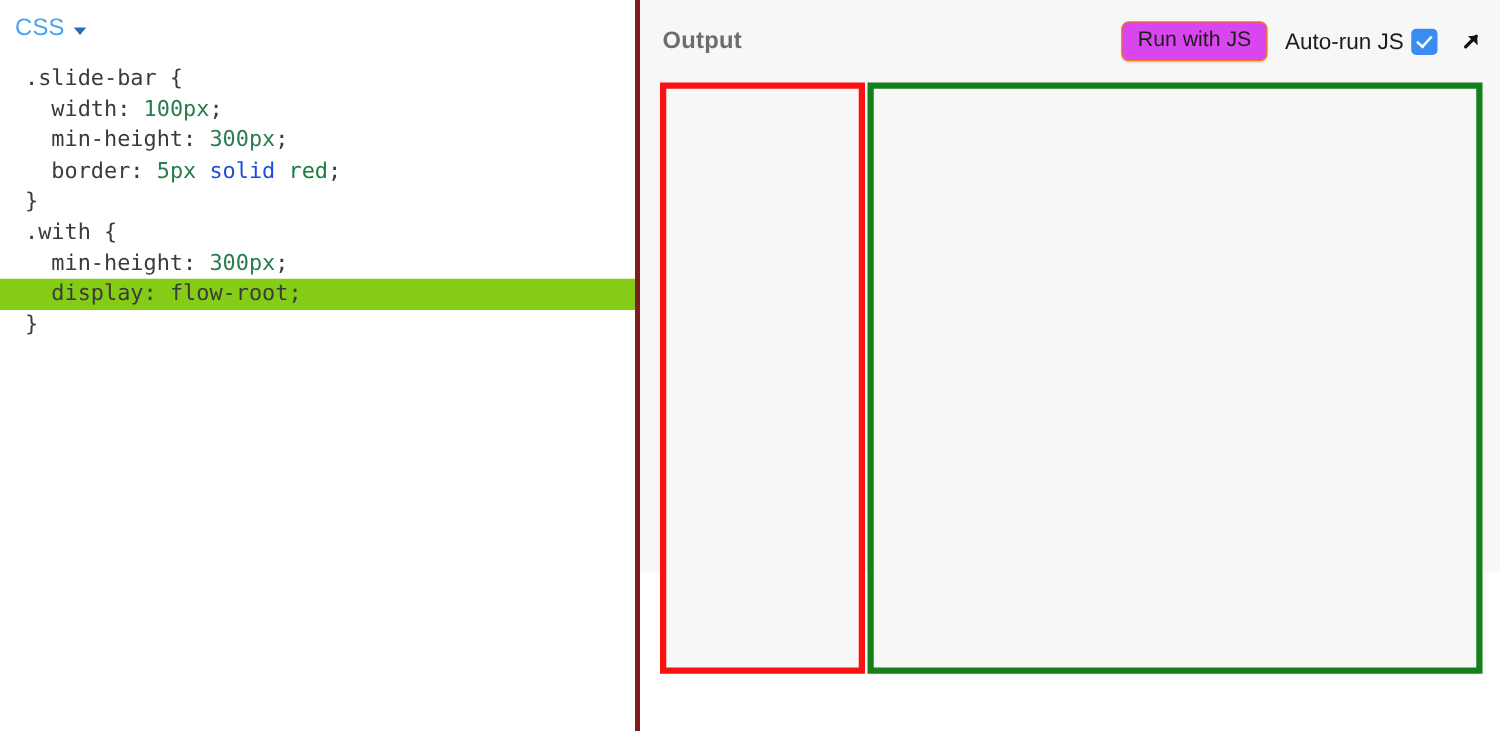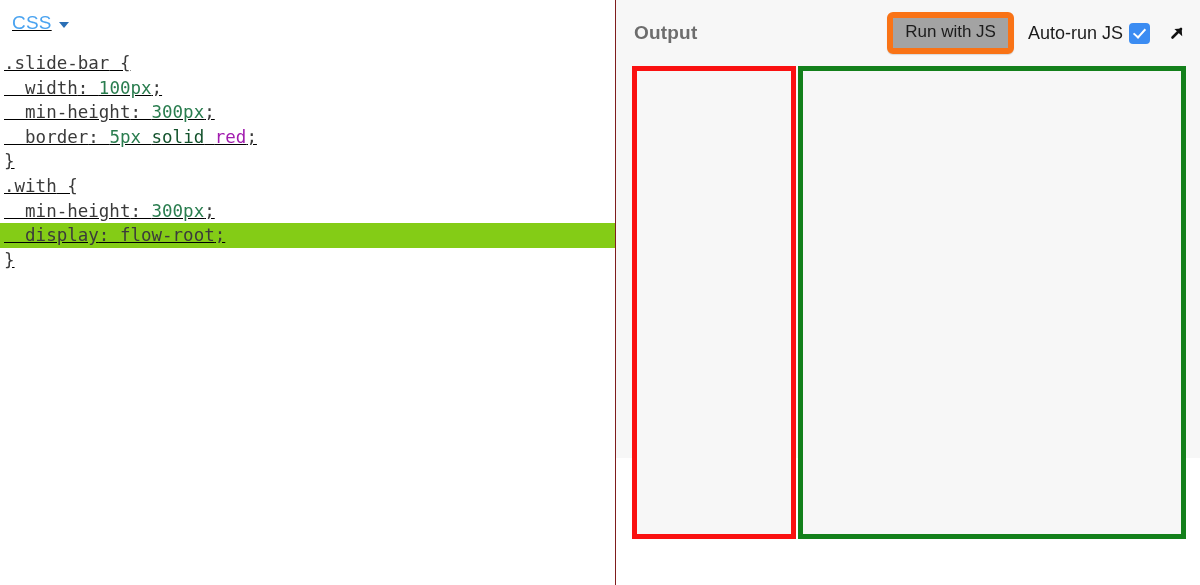--- a/index.html
+++ b/index.html
@@ -16,27 +16,26 @@
   #app {
     position: relative;
     width: 1200px;
     height: 585px;
     display: flex;
   }
 
   
   .editor-pane {
     position: relative;
-    width: 616px;
+    width: 512px;
     height: 585px;
     background: #ffffff;
     box-sizing: border-box;
-    border-right: 1px solid #7f1d1d;
+    border-right: 4px solid #7f1d1d;
     overflow: hidden;
-    text-decoration: underline;
   }
   .lang-bar {
     height: 46px;
     display: flex;
     align-items: center;
     padding-left: 12px;
     box-sizing: border-box;
   }
   .lang-select {
     display: inline-flex;
@@ -65,34 +64,34 @@
     font-family: "DejaVu Sans Mono", "Liberation Mono", monospace;
     font-size: 17.5px;
     line-height: 24.6px;
     color: #3a3a3a;
     padding-top: 5px;
   }
   .code-line {
     position: relative;
     height: 24.6px;
     white-space: pre;
-    padding-left: 4px;
+    padding-left: 20px;
     box-sizing: border-box;
   }
   .code-line.hl {
     background: #84cc16;
   }
 
   
   .t-sel    { color: #3b3b3b; }
   .t-prop   { color: #3b3b3b; }
   .t-punc   { color: #3b3b3b; }
   .t-num    { color: #2a7d4f; text-align: right; }
-  .t-kw     { color: #14532d; }
-  .t-color  { color: #a21caf; text-align: center; }
+  .t-kw     { color: #1d4ed8; }
+  .t-color  { color: #15803d; text-align: center; }
   .t-plain  { color: #3b3b3b; }
 
   
   .output-pane {
     position: relative;
     flex: 1;
     height: 458px;
     background: #f7f7f7;
     box-sizing: border-box;
   }
@@ -114,22 +113,22 @@
     margin-left: auto;
     display: flex;
     align-items: center;
     gap: 14px;
     padding-right: 4px;
   }
   .run-btn {
     font-family: "Liberation Sans", sans-serif;
     font-size: 17px;
     color: #1c1c1c;
-    background: #a3a3a3;
-    border: 6px solid #f97316;
+    background: #d946ef;
+    border: 1px solid #f97316;
     border-radius: 6px;
     padding: 5px 12px 6px 12px;
     box-shadow: 0 1px 1px rgba(0,0,0,.12);
     cursor: pointer;
     line-height: 1.1;
   }
   .autorun-wrap {
     display: flex;
     align-items: center;
     gap: 6px;

